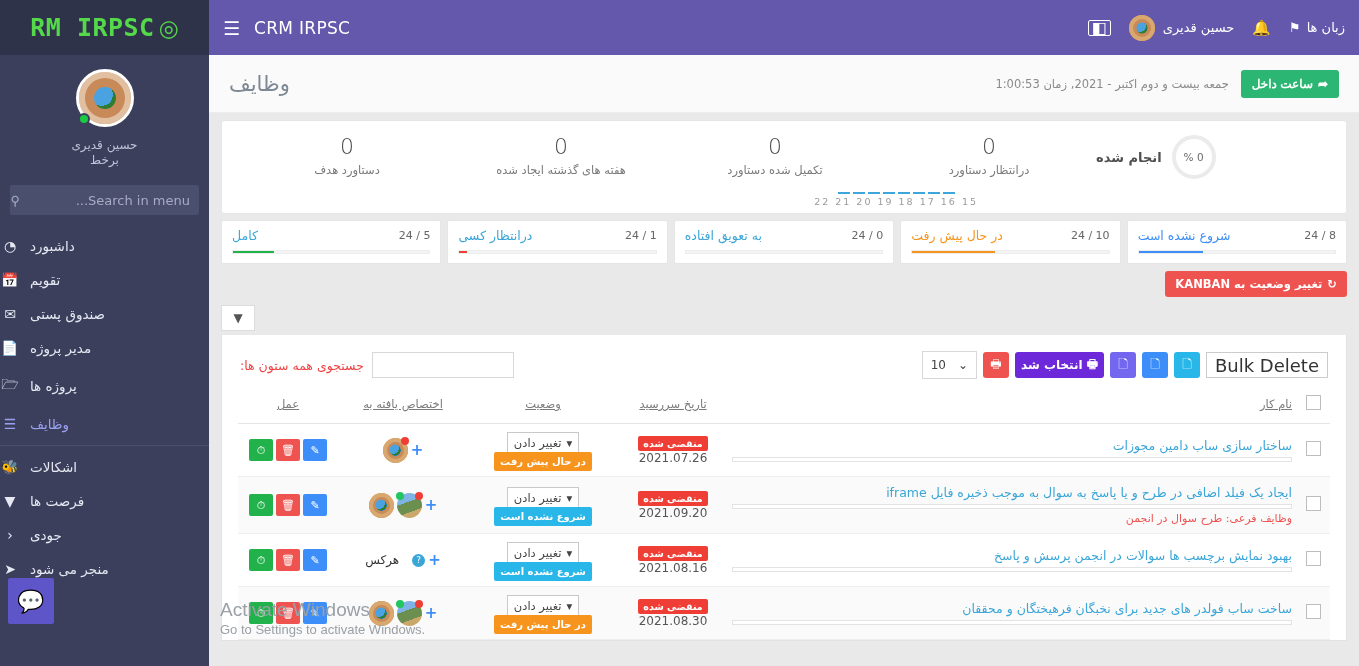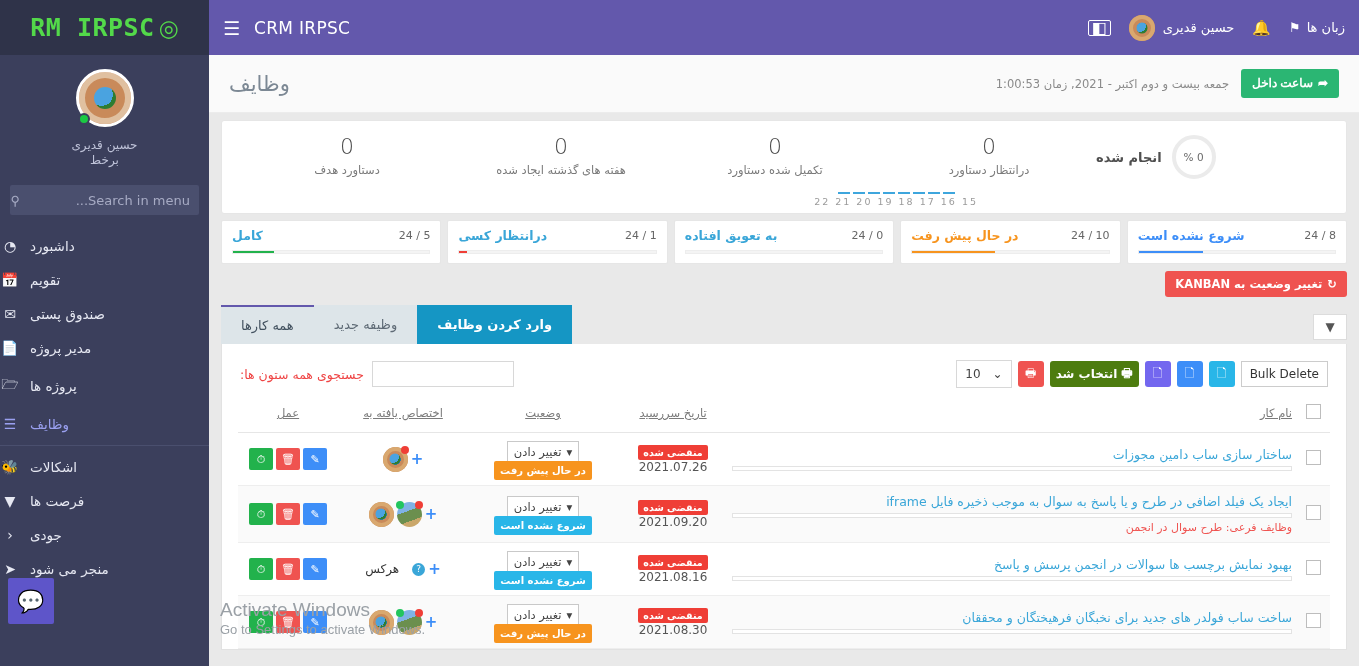--- a/index.html
+++ b/index.html
@@ -108,21 +108,21 @@
     justify-content: space-between; padding: 0 20px; flex-direction: row-reverse;
     border-bottom: 1px solid #ececec;
   }
   .pagehead h1 { font-size: 21px; color: #7c8894; font-weight: normal; }
   .ph-left { display:flex; align-items:center; gap: 12px; flex-direction: row-reverse; }
   .datetime { font-size: 11.5px; color: #8a8a8a; }
   .btn-clockin {
     background: #2bb673; color: #fff; font-size: 12px; font-weight: bold;
     padding: 7px 11px; border: 0; border-radius: 3px; cursor: pointer;
     display:flex; align-items:center; gap:5px; flex-direction: row-reverse;
-    font-family: Liberation Serif, serif;
+    font-family: Liberation Sans, sans-serif;
   }
 
   .content { padding: 7px 12px 0; flex: 1; overflow: hidden; }
 
   
   .stats-card {
     background: #fff; border: 1px solid #e6e6e6; border-radius: 3px;
     padding: 14px 18px 10px; display: flex; flex-direction: row-reverse;
     align-items: flex-start; justify-content: space-between; position: relative;
     height: 94px;
@@ -142,21 +142,21 @@
   .sparkline i { width: 12px; height: 2px; background: #3ea6dd; display:block; }
   .sparklabels { font-size: 9.5px; color: #9b9b9b; letter-spacing: 2px; margin-top:2px; direction: ltr;}
 
   
   .prog-row { display: flex; gap: 6px; margin-top: 6px; flex-direction: row-reverse; }
   .prog-card {
     background: #fff; border: 1px solid #e6e6e6; border-radius: 2px;
     padding: 7px 10px 9px; flex: 1; height: 44px;
   }
   .prog-top { display:flex; justify-content: space-between; flex-direction: row-reverse; align-items:center;}
-  .prog-title { font-size: 12.5px; font-weight: bold; }
+  .prog-title { font-size: 12.5px; font-weight: normal; }
   .prog-count { font-size: 11px; color: #666; direction: ltr; }
   .prog-bar { height: 4px; background: #f4f4f4; border:1px solid #ededed; margin-top: 7px; position: relative; }
   .prog-fill { height: 100%; position: absolute; left: 0; top: 0; }
 
   
   .kanban-row { display: flex; justify-content: flex-start; margin-top: 7px; }
   .btn-kanban {
     background: #ef5350; color: #fff; border: 0; border-radius: 3px;
     font-size: 11.5px; font-weight: bold; padding: 6px 10px; cursor: pointer;
     display:flex; align-items:center; gap:5px; flex-direction: row-reverse;
@@ -190,26 +190,26 @@
   }
   .tools { display:flex; align-items:center; gap: 6px; flex-direction: row-reverse; }
   .sel-len {
     height: 28px; border: 1px solid #d8d8d8; display:flex; align-items:center;
     gap:12px; padding: 0 8px; font-size: 12px; color:#444; cursor:pointer; flex-direction: row-reverse;
   }
   .ibtn { height: 26px; min-width: 26px; border: 0; border-radius: 3px; color: #fff;
           display:flex; align-items:center; justify-content:center; cursor:pointer;
           font-size: 12px; padding: 0 6px; font-family: inherit; }
   .ibtn.red { background: #ef5350; }
-  .ibtn.green { background: #4d7c0f; font-weight:bold; gap:4px; flex-direction:row-reverse;justify-content:flex-end; }
+  .ibtn.green { background: #6d28d9; font-weight:bold; gap:4px; flex-direction:row-reverse;justify-content:flex-end; }
   .ibtn.purple { background: #7367ef; }
   .ibtn.blue { background: #3d8ef8; }
   .ibtn.cyan { background: #29b6e8; }
   .bulk {
-    height: 26px; border: 1px solid #ccc; background: #fff; font-size: 12px;
+    height: 26px; border: 1px solid #ccc; background: #fff; font-size: 18px;
     color: #333; padding: 0 8px; cursor: pointer; font-family: inherit;
   }
 
   table.tasks { width: 100%; border-collapse: collapse; }
   table.tasks th {
     font-size: 11.5px; color: #7b7b7b; font-weight: normal; padding: 6px 4px 10px;
     border-bottom: 1px solid #e6e6e6; white-space: nowrap; text-decoration: underline;
   }
   table.tasks td { padding: 8px 4px; border-bottom: 1px solid #eee; font-size: 12px; vertical-align: middle;}
   tr.alt td { background: #fafafa; }
@@ -450,25 +450,20 @@
     </div>
 
     <div class="kanban-row">
       <button class="btn-kanban">
         <span>تغییر وضعیت به KANBAN</span>
         <span>↻</span>
       </button>
     </div>
 
     <div class="tabs-wrap">
-      <div class="tabs">
-        <button class="tab active-line">همه کارها</button>
-        <button class="tab">وظیفه جدید</button>
-        <button class="tab active-fill">وارد کردن وظایف</button>
-      </div>
       <div class="filter-btn">
         <span>▼</span>
       </div>
     </div>
 
     <div class="table-panel">
       <div class="tbl-tools">
         <div class="searchcols">
           <label>جستجوی همه ستون ها:</label>
           <input style="">

